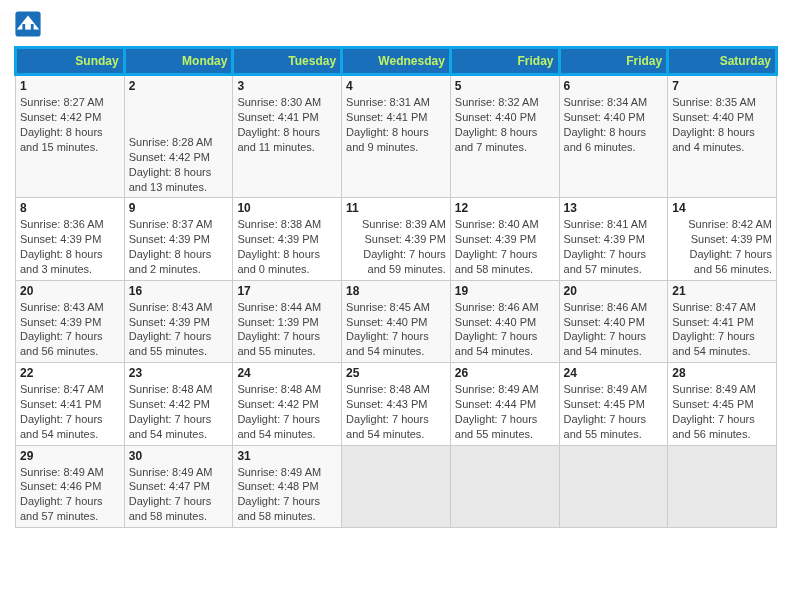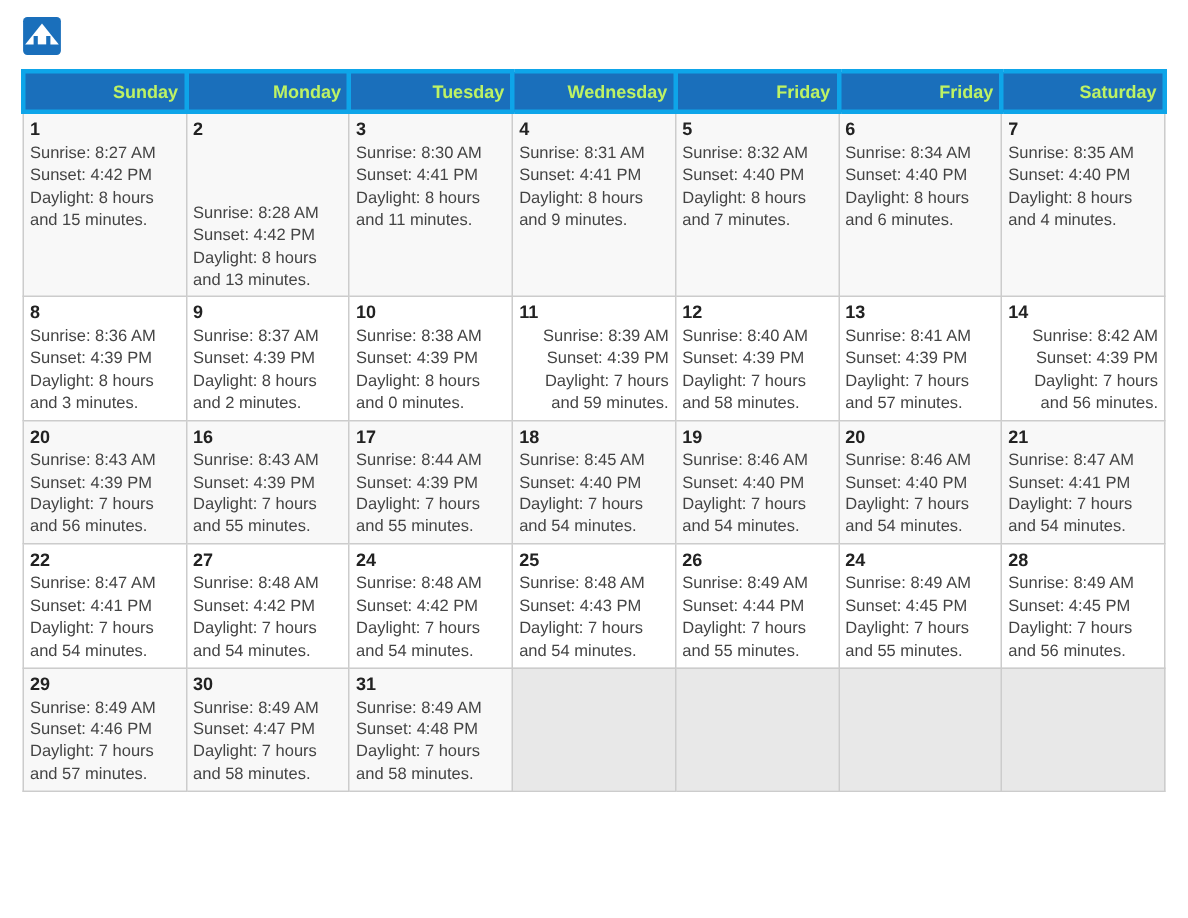--- a/index.html
+++ b/index.html
@@ -248,21 +248,21 @@
           <td>
             <span class="day-num">16</span>
             <div class="day-info" style="white-space: pre-line;">Sunrise: 8:43 AM
 Sunset: 4:39 PM
 Daylight: 7 hours
 and 55 minutes.</div>
           </td>
           <td>
             <span class="day-num">17</span>
             <div class="day-info" style="white-space: pre-line;">Sunrise: 8:44 AM
-Sunset: 4:39 PM
+Sunset: 1:39 PM
 Daylight: 7 hours
 and 55 minutes.</div>
           </td>
           <td>
             <span class="day-num">18</span>
             <div class="day-info" style="white-space: pre-line;">Sunrise: 8:45 AM
 Sunset: 4:40 PM
 Daylight: 7 hours
 and 54 minutes.</div>
           </td>
@@ -290,21 +290,21 @@
         </tr>
         <tr>
           <td>
             <span class="day-num">22</span>
             <div class="day-info" style="white-space: pre-line;">Sunrise: 8:47 AM
 Sunset: 4:41 PM
 Daylight: 7 hours
 and 54 minutes.</div>
           </td>
           <td>
-            <span class="day-num">27</span>
+            <span class="day-num">23</span>
             <div class="day-info" style="white-space: pre-line;">Sunrise: 8:48 AM
 Sunset: 4:42 PM
 Daylight: 7 hours
 and 54 minutes.</div>
           </td>
           <td>
             <span class="day-num">24</span>
             <div class="day-info" style="white-space: pre-line;">Sunrise: 8:48 AM
 Sunset: 4:42 PM
 Daylight: 7 hours

